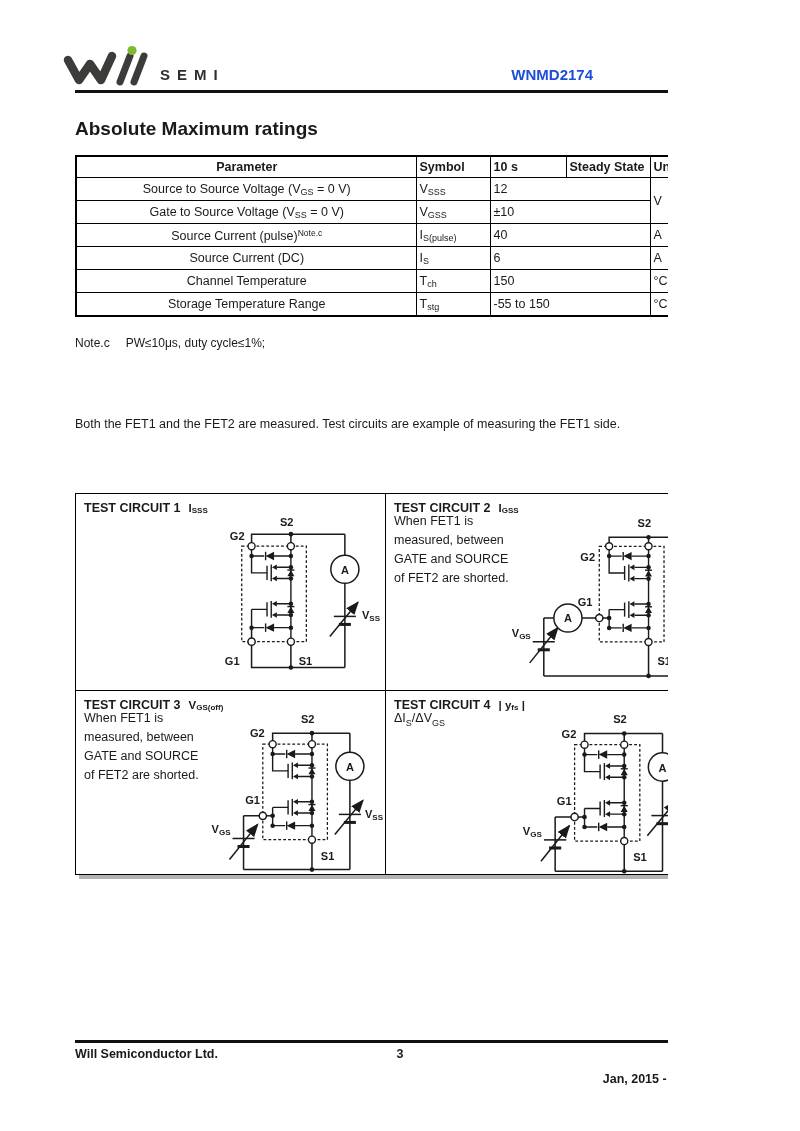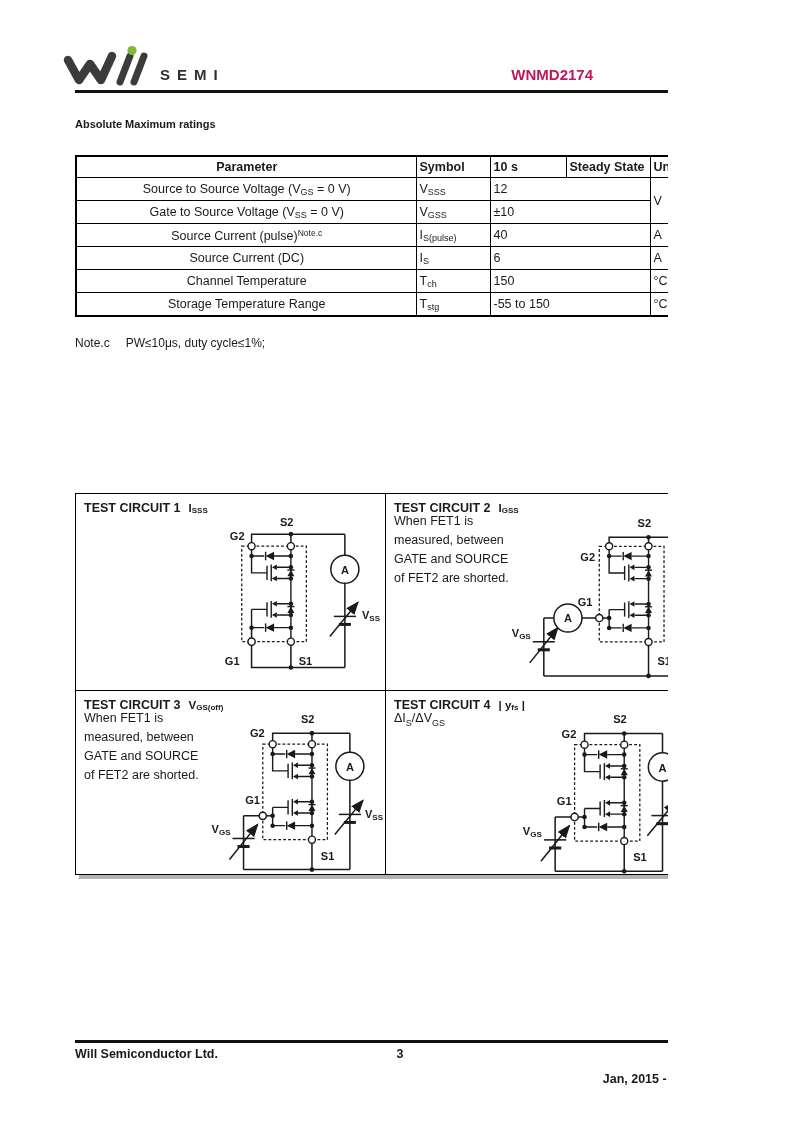--- a/index.html
+++ b/index.html
@@ -1,25 +1,25 @@
 <!DOCTYPE html>
 <html><head>
 <meta charset="utf-8">
 <style>
   html,body{margin:0;padding:0;background:#fff;}
   .page{position:relative;width:668px;height:1131px;background:#fff;
         font-family:"Liberation Sans",sans-serif;color:#1a1a1a;overflow:hidden;}
   
   .logo{position:absolute;left:60px;top:44px;}
-  .part-number{position:absolute;right:75px;top:66px;font-size:15px;font-weight:bold;color:#be185d;}
+  .part-number{position:absolute;right:75px;top:66px;font-size:15px;font-weight:bold;color:#1d4ed8;}
   .rule{position:absolute;left:75px;width:650px;height:3px;background:#111;}
   .rule-top{top:90px;}
   .rule-bottom{top:1040px;}
   
-  .section-title{position:absolute;left:75px;top:118px;font-size:11px;font-weight:bold;}
+  .section-title{position:absolute;left:75px;top:118px;font-size:19px;font-weight:bold;}
   
   .ratings{position:absolute;left:75px;top:155px;border-collapse:collapse;table-layout:fixed;width:650px;}
   .ratings th,.ratings td{border:1.5px solid #000;font-size:12.5px;padding:0 3px;height:22px;
         text-align:left;vertical-align:middle;overflow:hidden;white-space:nowrap;}
   .ratings{border:2px solid #000;}
   .ratings th{font-weight:bold;height:20px;}
   .ratings th.param-h, .ratings td.param{text-align:center;padding-left:4px;}
   .ratings sub{font-size:9px;vertical-align:-2px;}
   .ratings sup{font-size:8.5px;vertical-align:4px;}
   
@@ -159,20 +159,21 @@
       <td colspan="2">-55 to 150</td>
       <td>°C</td>
     </tr>
   </tbody>
     </table>
 
   <div class="note-line">
     <span class="note-label">Note.c</span><span>PW≤10μs, duty cycle≤1%;</span>
   </div>
 
+  <div class="intro-text">Both the FET1 and the FET2 are measured. Test circuits are example of measuring the FET1 side.</div>
 
   <div class="tc-grid">
 
     <div class="tc-cell br bb">
       <svg class="schem" viewBox="0 0 308 195" preserveAspectRatio="xMinYMin meet">
         <g stroke="#1a1a1a" stroke-width="1.5" fill="none">
           <path d="M175,52 V40 H268 M214.2,52 V40"></path>
           <path d="M268,40 V61 M268,89 V173"></path>
           <path d="M175,133.2 V173 H268 M214.2,147.2 V173"></path>
           <path d="M257,122 H279"></path>

